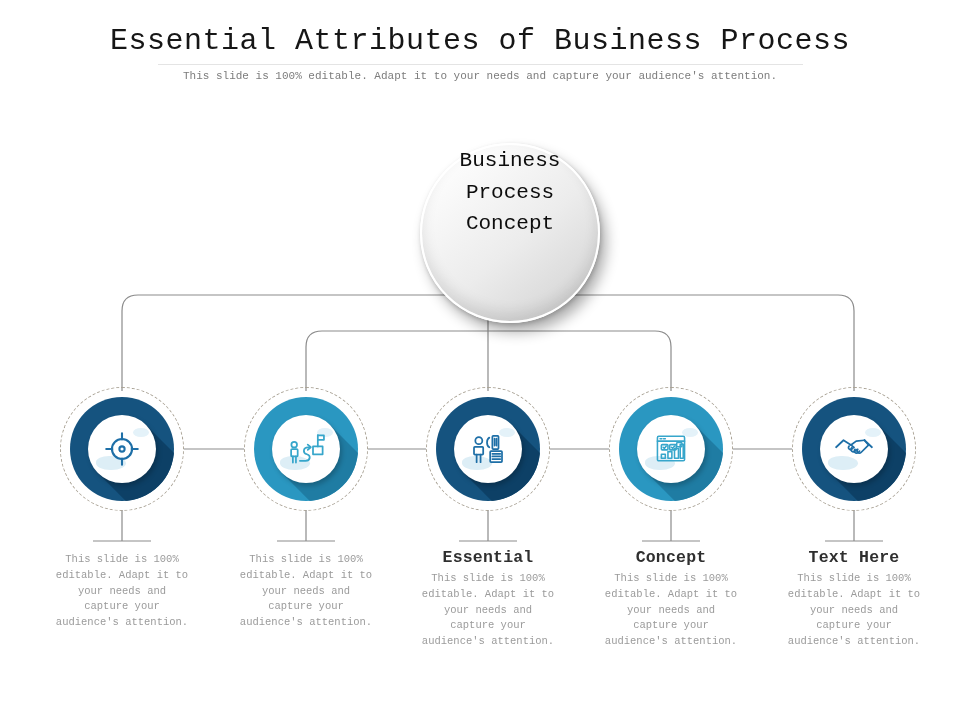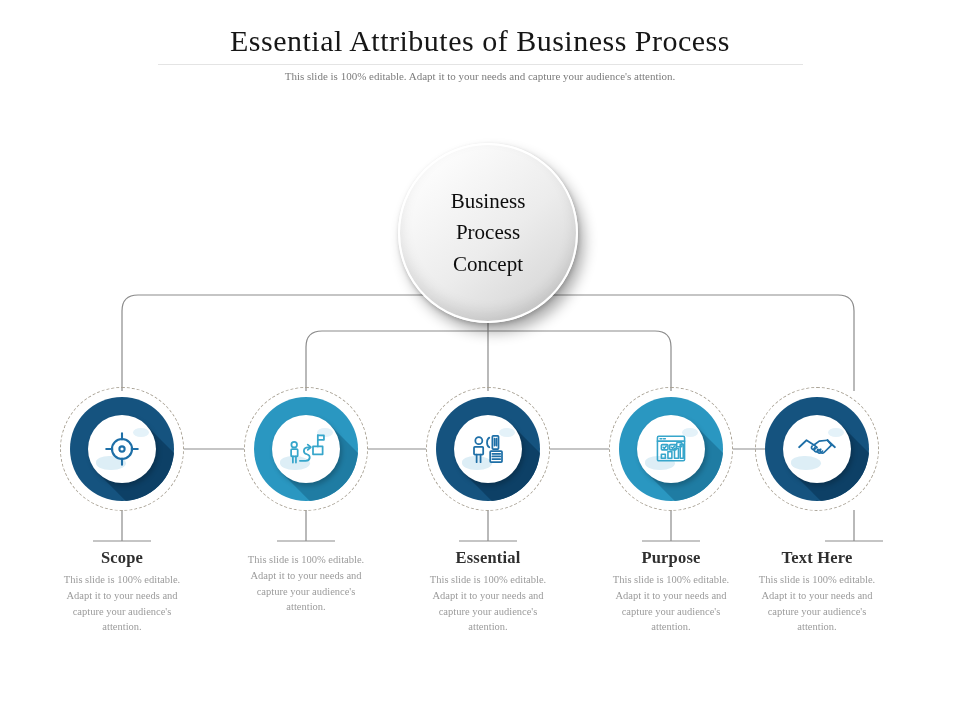--- a/index.html
+++ b/index.html
@@ -1,47 +1,47 @@
 <!DOCTYPE html>
 <html><head>
 <meta charset="utf-8">
 <style>
   * { box-sizing: border-box; }
   html,body { margin:0; padding:0; background:#ffffff; }
   .stage {
     position:relative; width:960px; height:720px; margin:0 auto;
     background:#ffffff; overflow:hidden;
-    font-family:Liberation Serif, serif;
+    font-family:Liberation Mono, monospace;
   }
   
   .title {
     position:absolute; top:24px; left:0; width:100%;
     text-align:center; font-size:30px; font-weight:400; color:#161616;
     letter-spacing:0.5px; margin:0;
   }
   .title-divider {
     position:absolute; top:64px; left:158px; width:645px; height:1px;
     background:#e4e4e4;
   }
   .subtitle {
     position:absolute; top:70px; left:0; width:100%;
     text-align:center; font-size:11px; color:#7c7c7c; margin:0;
   }
   
   .connectors { position:absolute; top:0; left:0; }
   .connectors path { fill:none; stroke:#8b8b8b; stroke-width:1.2px; }
   
   .center-node {
-    position:absolute; left:398px; top:143px; width:180px; height:180px;
+    position:absolute; left:420px; top:143px; width:180px; height:180px;
     border-radius:50%;
     background:linear-gradient(140deg,#fcfcfc 15%,#ececec 55%,#d4d4d4 92%);
     border:2px solid #ffffff;
     box-shadow:6px 9px 14px rgba(0,0,0,0.32), 1px 2px 4px rgba(0,0,0,0.18),
                inset 0 -8px 14px rgba(0,0,0,0.10);
-    display:flex; align-items:center; justify-content:center;
+    display:flex; justify-content:center;
   }
   .center-node .center-label {
     width:118px; text-align:center; font-size:21px; line-height:1.5;
     color:#0d0d0d;
   }
   
   .node { position:absolute; top:387px; width:150px; height:260px; }
   .dashed {
     position:relative; width:124px; height:124px; margin:0 auto;
     border:1.5px dashed #aaa396; border-radius:50%;
@@ -117,21 +117,20 @@
         <div class="inner">
           <svg class="icon" width="42" height="42" viewBox="0 0 48 48" stroke-width="2.4">
             <circle cx="24" cy="24" r="11.5"></circle>
             <circle cx="24" cy="24" r="3" fill="currentColor" stroke="none"></circle>
             <path d="M24 6 V13 M24 35 V42 M6 24 H13 M35 24 H42"></path>
           </svg>
         </div>
       </div>
     </div>
     <div class="caption">
-      <h3>Scope</h3>
       <p>This slide is 100% editable. Adapt it to your needs and capture your audience's attention.</p>
     </div>
   </div>
 
   <div class="node theme-teal" style="left:231px">
     <div class="dashed">
       <div class="solid">
           <span class="wedge"></span>
         <div class="inner">
           <svg class="icon" width="42" height="42" viewBox="0 0 48 48" stroke-width="2">
@@ -192,26 +191,26 @@
             <rect x="30.5" y="16.5" width="6" height="5" rx="1"></rect>
             <rect x="13" y="30" width="4.5" height="4.5"></rect>
             <rect x="20.5" y="27" width="4.5" height="7.5"></rect>
             <rect x="28" y="23.5" width="4.5" height="11"></rect>
             <rect x="34.5" y="18.5" width="3.5" height="16"></rect>
           </svg>
         </div>
       </div>
     </div>
     <div class="caption">
-      <h3>Purpose</h3>
-      <p>This slide is 100% editable. Adapt it to your needs and capture your audience's attention.</p>
-    </div>
-  </div>
-
-  <div class="node theme-dark" style="left:742px">
+      <h3>Concept</h3>
+      <p>This slide is 100% editable. Adapt it to your needs and capture your audience's attention.</p>
+    </div>
+  </div>
+
+  <div class="node theme-dark" style="left:779px">
     <div class="dashed">
       <div class="solid">
           <span class="wedge"></span>
         <div class="inner">
           <svg class="icon" width="42" height="42" viewBox="0 0 48 48" stroke-width="2">
             <path d="M3.5 22 L12 14 L20.5 19.5 L26.5 15 L36 14"></path>
             <path d="M44.5 22 L36 14"></path>
             <path d="M36 14 l4.5 5.5 -8.5 8.5 a2.6 2.6 0 0 1 -3.7 -3.7"></path>
             <path d="M30.4 26.4 l-1.6 1.6 a2.6 2.6 0 0 1 -3.7 -3.7"></path>
             <path d="M26.7 24.7 l-1.6 1.6 a2.6 2.6 0 0 1 -3.7 -3.7"></path>

